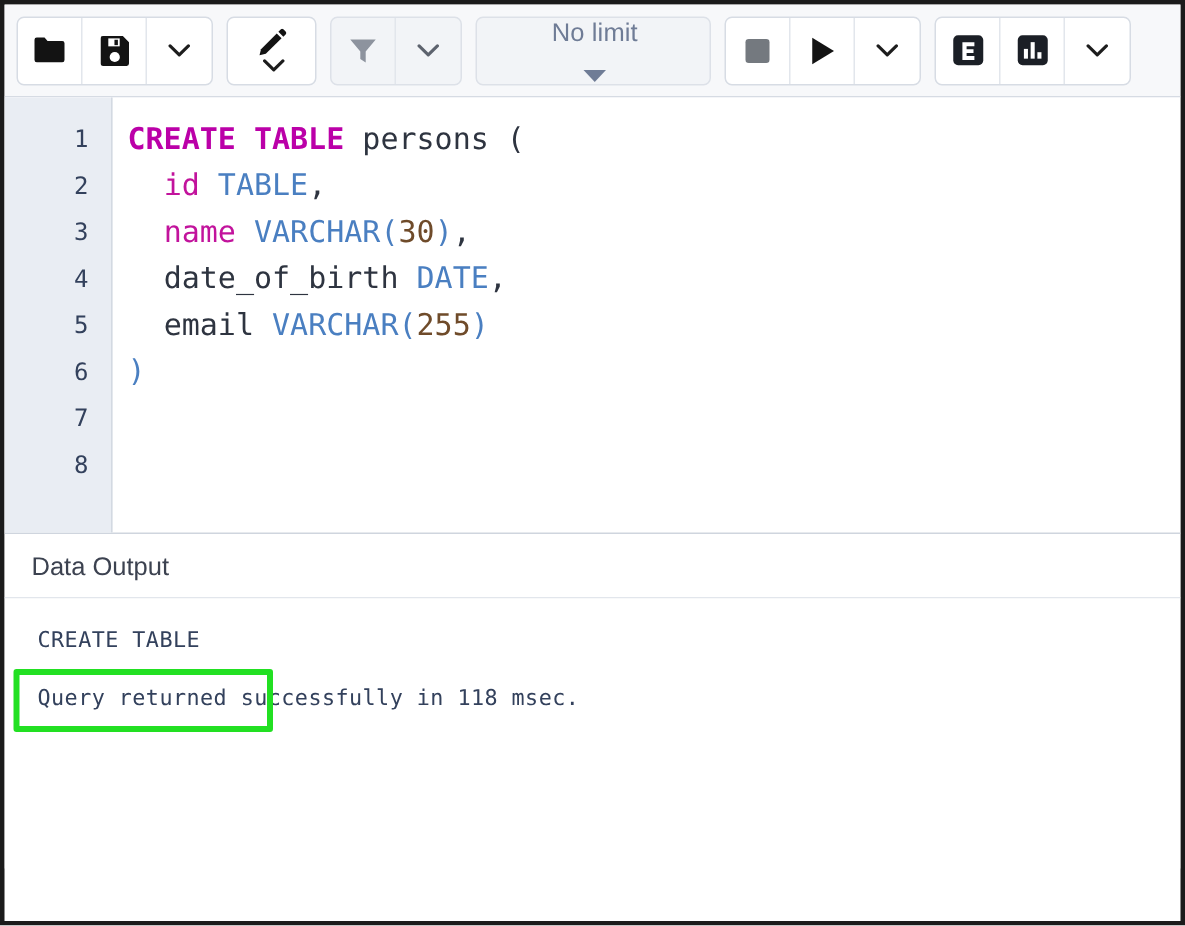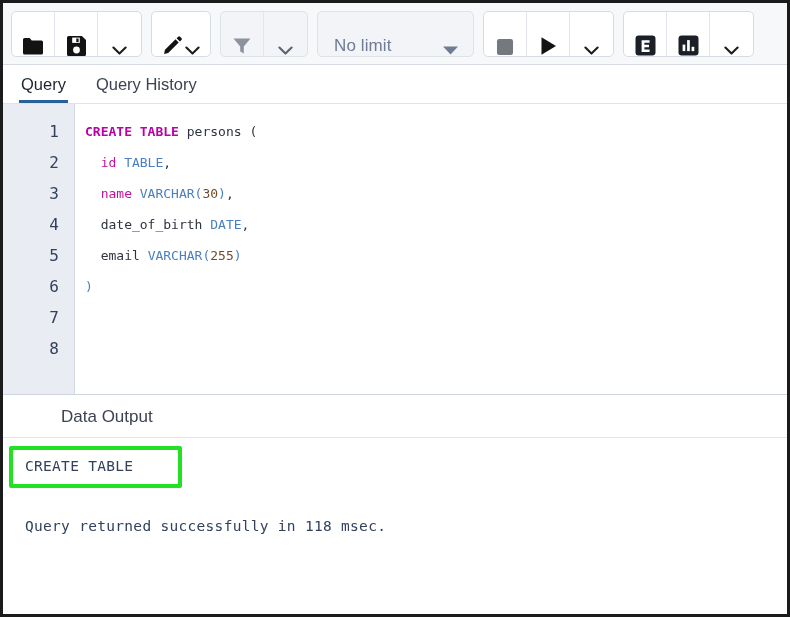--- a/index.html
+++ b/index.html
@@ -42,29 +42,30 @@
     border-radius: 5px;
     height: 44px;
     overflow: hidden;
   }
   .btn-group.muted {
     background: #f2f4f7;
     border-color: #dde1e8;
   }
   .tbtn {
     display: flex;
-    align-items: flex-end;
+    align-items: center;
     justify-content: center;
     min-width: 43px;
     padding: 0 7px;
     background: transparent;
     border: none;
     border-right: 1px solid #e2e6ec;
     cursor: pointer;
     box-sizing: border-box;
+    flex-direction: column;
   }
   .tbtn:last-child { border-right: none; }
   .tbtn.wide { min-width: 58px; }
   .tbtn.limit {
     min-width: 155px;
     justify-content: space-between;
     padding: 0 14px 0 16px;
   }
   .limit-label {
     font-size: 17px;
@@ -120,21 +121,21 @@
     padding-right: 15px;
     font-family: "DejaVu Sans Mono", monospace;
     font-size: 16px;
     color: #33415c;
   }
   .code {
     flex: 1 1 auto;
     padding-top: 12px;
     padding-left: 10px;
     font-family: "DejaVu Sans Mono", monospace;
-    font-size: 13px;
+    font-size: 20px;
     overflow: hidden;
   }
   .code .cl {
     height: 31px;
     line-height: 31px;
     white-space: pre;
     color: #2e3440;
   }
   .kw    { color: #bb00a8; font-weight: bold; }
   .ident { color: #c2139c; margin-top: 20px; }
@@ -153,42 +154,41 @@
     gap: 28px;
     border-bottom: 1px solid #e2e6ec;
   }
   .otab {
     font-size: 17px;
     color: #3c4250;
     padding: 0 2px 9px 2px;
     cursor: pointer;
     border-bottom: 3px solid transparent;
     line-height: 1;
-    margin-left: 40px;
   }
   .otab.active {
     color: #1f2430;
     border-bottom-color: #2a6099;
   }
   .messages {
     position: relative;
     background: #ffffff;
     padding: 18px 0 0 0;
     height: 180px;
     box-sizing: border-box;
   }
   .msg-line {
     font-family: "DejaVu Sans Mono", monospace;
     font-size: 14.5px;
     color: #33415c;
     letter-spacing: .3px;
     padding-left: 22px;
     line-height: 20px;
   }
-  .msg-line.second { margin-top: 40px; }
+  .msg-line.second { margin-top: 19px; }
 
   .highlight-box {
     position: absolute;
     left: 6px;
     top: 443px;
     width: 173px;
     height: 42px;
     border: 4px solid #22e022;
     border-radius: 2px;
     box-sizing: border-box;
@@ -293,24 +293,20 @@
       </div>
       <div class="tbtn">
         <svg width="15" height="10" viewBox="0 0 15 10">
           <path d="M1.4 1.6 7.5 7.6l6.1-6" stroke="#1d1d1d" stroke-width="2.1" fill="none" stroke-linecap="round" stroke-linejoin="round"></path>
         </svg>
       </div>
     </div>
 
   </div>
 
-  <div class="qtabs">
-    <div class="qtab active">Query</div>
-    <div class="qtab">Query History</div>
-  </div>
 
   <div class="editor">
     <div class="gutter">
       <div class="ln">1</div>
       <div class="ln">2</div>
       <div class="ln">3</div>
       <div class="ln">4</div>
       <div class="ln">5</div>
       <div class="ln">6</div>
       <div class="ln">7</div>

